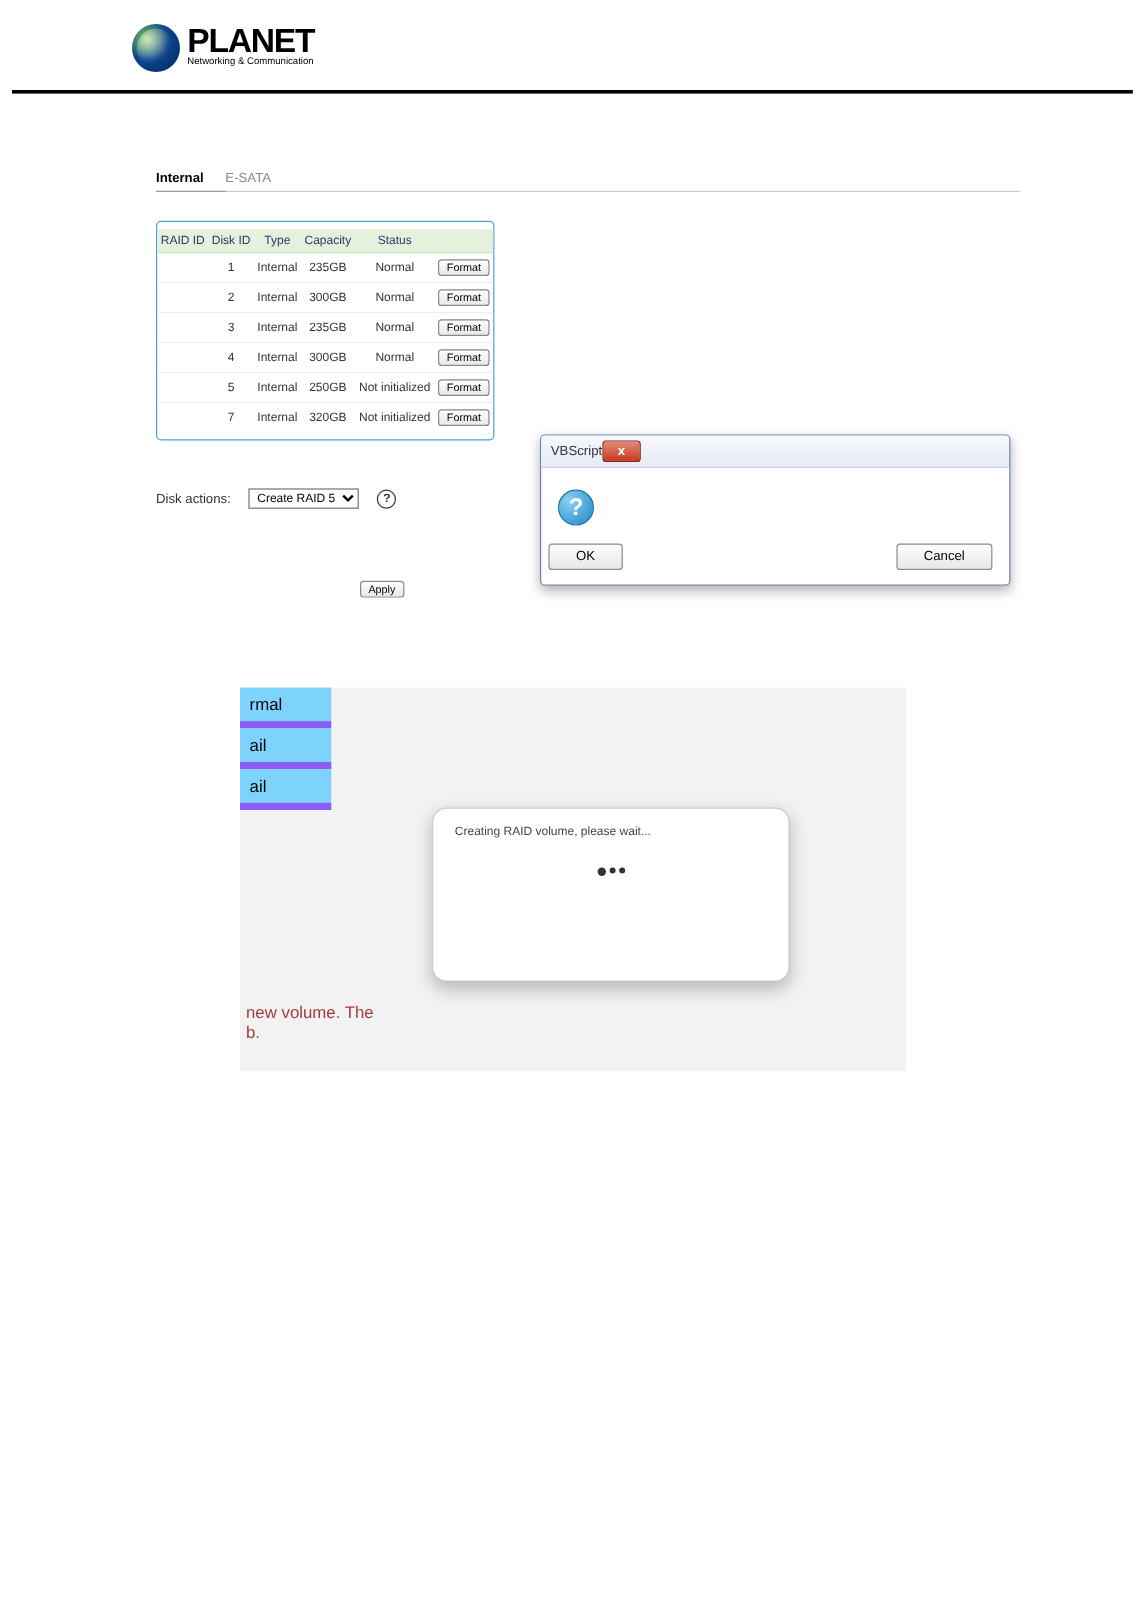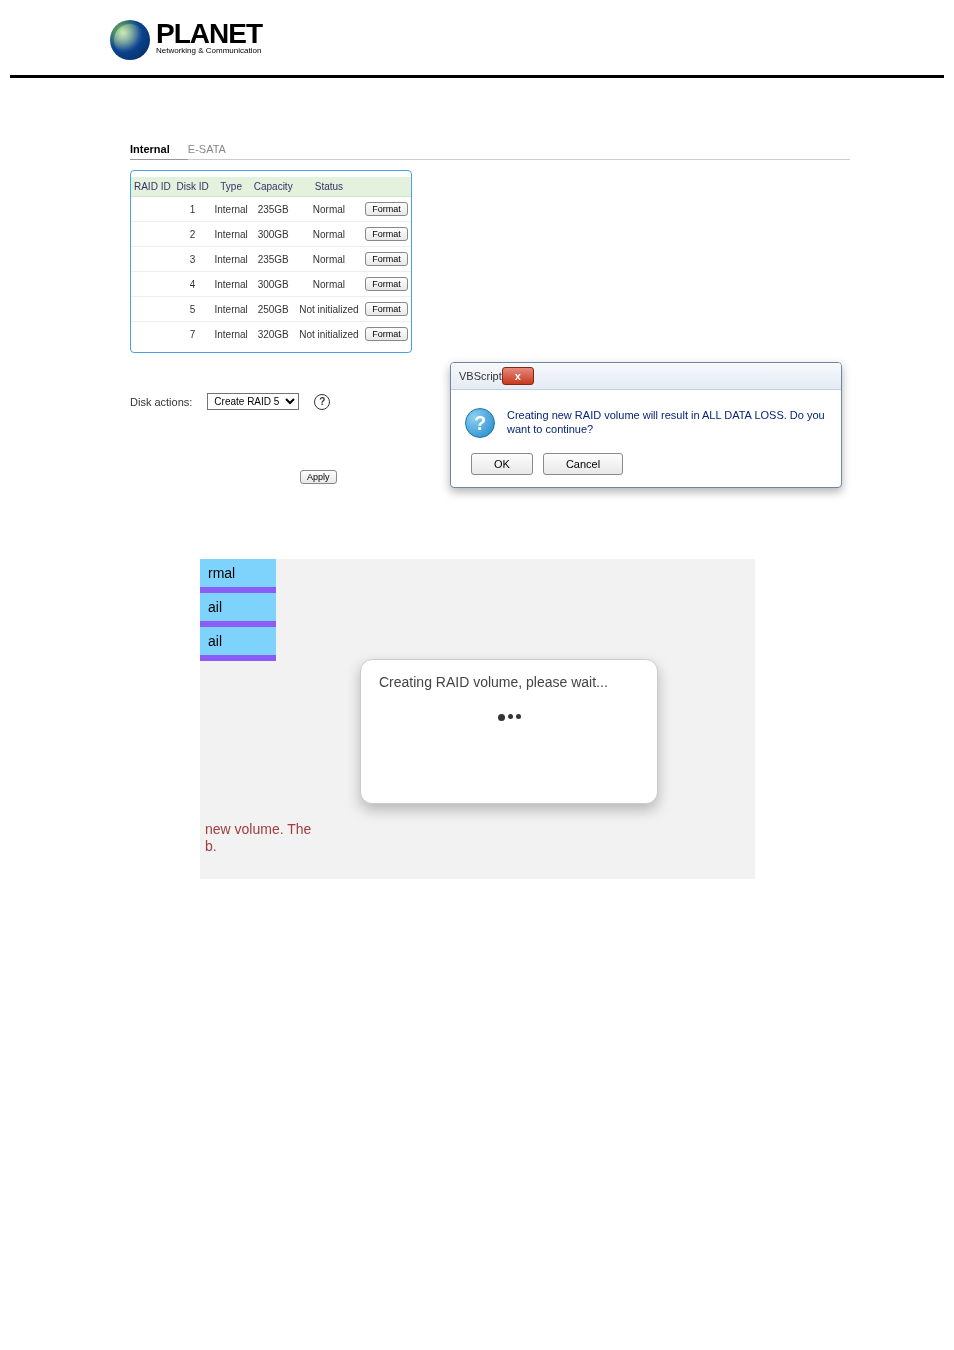--- a/index.html
+++ b/index.html
@@ -4,47 +4,47 @@
 <style>
   html,body{margin:0;padding:0;font-family:Arial,Helvetica,sans-serif;background:#fff;color:#000}
   body{width:954px}
   .logo-wrap{padding:20px 0 15px 100px;border-bottom:3px solid #000;margin:0 10px}
   .logo{display:flex;align-items:flex-start}
   .logo-sphere{width:40px;height:40px;border-radius:50%;background:radial-gradient(circle at 30% 30%,#7ec64a 0%,#0b4590 45%,#05285a 100%);margin-right:6px;position:relative}
   .logo-sphere::after{content:"";position:absolute;inset:4px;border-radius:50%;background:radial-gradient(circle at 30% 30%,rgba(255,255,255,.6),transparent 60%)}
   .logo-text{font-weight:900;font-size:28px;letter-spacing:-1px;color:#000;line-height:1}
   .logo-sub{font-size:8px;font-weight:400;color:#000;margin-top:-2px}
   .content{padding:65px 0 0 130px;font-size:11px;color:#333}
-  .tabs{margin-bottom:10px}
+  .tabs{margin-bottom:24px}
   .tabs span{font-size:11px;margin-right:15px;color:#888}
   .tabs .active{font-weight:700;color:#000}
   .tabs-line{border-top:1px solid #ccc;margin-top:4px;width:720px}
   .tabs-line2{border-top:1px solid #999;width:58px;margin-top:-1px}
   .panel{border:1px solid #4aa0e0;border-radius:4px;width:280px;margin-top:10px;padding:6px 0}
   table.disks{width:100%;border-collapse:collapse;font-size:10px;color:#333}
   table.disks th{background:#e4f1dd;padding:4px 2px;font-weight:400;color:#336;border-bottom:1px solid #cfe2c4}
   table.disks td{padding:5px 2px;text-align:center;border-top:1px solid #eee}
   .btn{border:1px solid #888;border-radius:3px;background:linear-gradient(#fdfdfd,#e8e8e8);font-size:9px;padding:1px 6px;cursor:pointer}
   .actions-row{margin-top:40px;font-size:11px;display:flex;align-items:center;gap:15px}
   .select{border:1px solid #737373;font-size:10px;padding:1px 2px;background:#fff}
   .help-circle{display:inline-flex;width:14px;height:14px;border:1.5px solid #333;border-radius:50%;align-items:center;justify-content:center;font-weight:700;font-size:10px;cursor:pointer}
   .apply-wrap{margin:60px 0 0 170px}
   
   .vbs{position:absolute;left:450px;top:284px;width:390px;border:1px solid #6b87a8;border-radius:4px;background:#fff;box-shadow:0 4px 10px rgba(0,0,0,.3);font-size:11px;overflow:hidden}
   .vbs-title{background:linear-gradient(#f7f9fc,#e4ebf4);padding:4px 8px;display:flex;justify-content:flex-start;align-items:center;border-bottom:1px solid #c4cfdc}
   .vbs-close{width:30px;height:16px;background:linear-gradient(#e58a7b,#c83a1f);border:1px solid #8b2413;border-radius:3px;display:flex;align-items:center;justify-content:center;color:#fff;font-weight:700;font-size:11px;cursor:pointer}
   .vbs-body{display:flex;padding:18px 14px 10px 14px;gap:12px}
   .vbs-q{width:28px;height:28px;border-radius:50%;background:radial-gradient(circle at 30% 30%,#8dd0f2,#1c86c8);color:#fff;font-weight:700;font-size:20px;display:flex;align-items:center;justify-content:center;border:1px solid #1673ad;flex-shrink:0}
   .vbs-msg{color:#05247a;line-height:1.3}
-  .vbs-btns{display:flex;justify-content:flex-start;gap:10px;padding:5px 14px 12px 20px}
+  .vbs-btns{display:flex;justify-content:space-between;gap:10px;padding:5px 14px 12px 6px}
   .vbs-btn{border:1px solid #8a8a8a;border-radius:3px;background:linear-gradient(#fdfdfd,#e8e8e8);padding:4px 22px;font-size:11px;cursor:pointer}
   
   .snippet{margin:75px 0 0 200px;width:555px;height:320px;background:#f2f2f2;position:relative;font-size:14px}
   .snippet .cell{background:#7dd3fc;border-bottom:6px solid #8b5cf6;padding:6px 8px;width:60px}
-  .snippet .modal{position:absolute;left:160px;top:100px;width:260px;height:115px;background:#fff;border:1px solid #ccc;border-radius:12px;box-shadow:0 6px 14px rgba(0,0,0,.25);padding:14px 18px;font-size:14px;color:#444}
+  .snippet .modal{position:absolute;left:160px;top:100px;width:260px;height:115px;background:#fff;border:1px solid #ccc;border-radius:12px;box-shadow:0 6px 14px rgba(0,0,0,.25);padding:14px 18px;font-size:10px;color:#444}
   .spinner{display:flex;justify-content:center;margin-top:24px;gap:3px}
   .spinner span{width:5px;height:5px;border-radius:50%;background:#333}
   .spinner span:nth-child(1){width:7px;height:7px}
   .snippet .red{position:absolute;left:5px;top:262px;color:#a33c3c;font-size:14px;line-height:1.2}
 </style>
 </head>
 <body>
 
 <div class="logo-wrap">
   <div class="logo">
@@ -144,21 +144,20 @@
 
   <div class="vbs">
     <div class="vbs-title">
       <span>VBScript</span>
       <div class="vbs-close">
           <span>x</span>
         </div>
     </div>
     <div class="vbs-body">
       <div class="vbs-q">?</div>
-      <div class="vbs-msg">Creating new RAID volume will result in ALL DATA LOSS. Do you want to continue?</div>
     </div>
     <div class="vbs-btns">
       <button class="vbs-btn">OK</button>
       <button class="vbs-btn">Cancel</button>
     </div>
   </div>
 
 </div>
 
 <div class="snippet">

